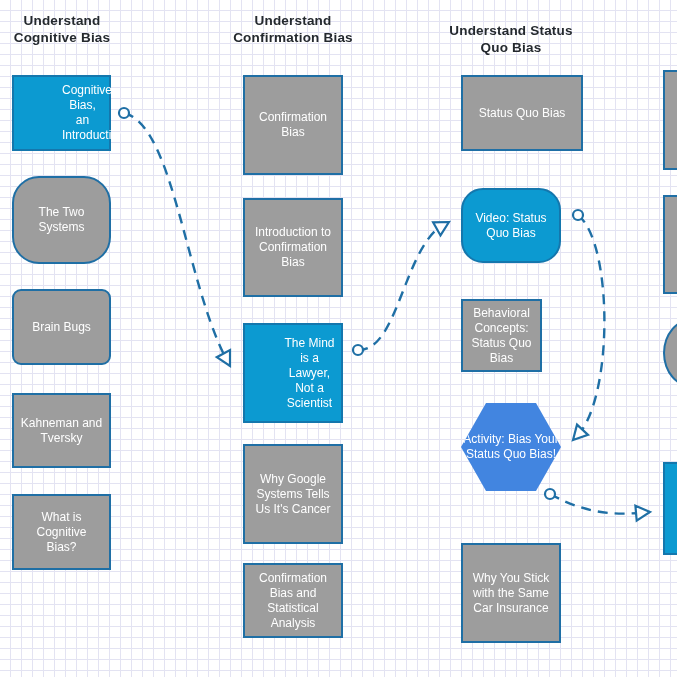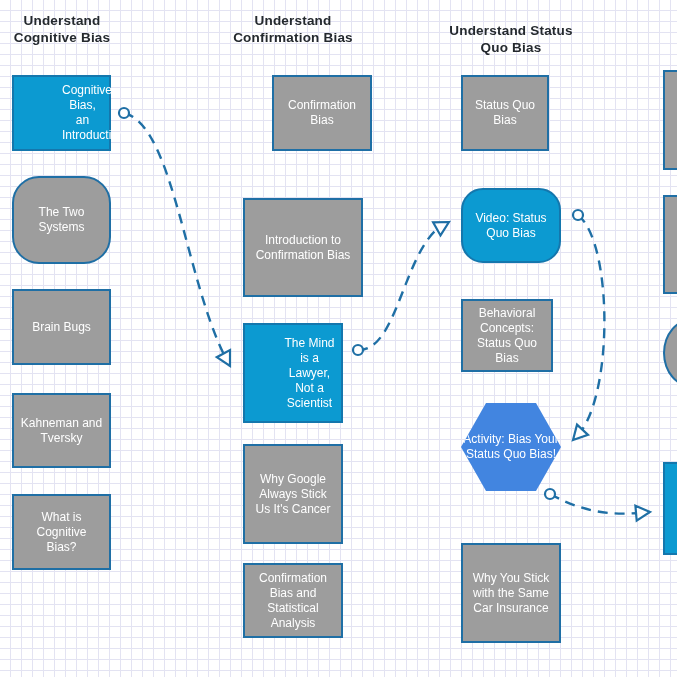--- a/index.html
+++ b/index.html
@@ -123,51 +123,51 @@
       <div class="col-title" style="left: 233px; top: 12px; width: 120px;">Understand Confirmation Bias</div>
       <div class="col-title" style="left: 441px; top: 22px; width: 140px;">Understand Status Quo Bias</div>
     </div>
   <div id="nodes">
       <div class="node active" style="left: 12px; top: 75px; width: 99px; height: 76px; padding-left: 48px;">
         <span class="node-label">Cognitive Bias, an Introduction</span>
       </div>
       <div class="node" style="left: 12px; top: 176px; width: 99px; height: 88px; border-radius: 27px;">
         <span class="node-label">The Two Systems</span>
       </div>
-      <div class="node" style="left: 12px; top: 289px; width: 99px; height: 76px;">
+      <div class="node" style="left: 12px; top: 289px; width: 99px; height: 76px; border-radius: 9px;">
         <span class="node-label">Brain Bugs</span>
       </div>
       <div class="node" style="left: 12px; top: 393px; width: 99px; height: 75px;">
         <span class="node-label">Kahneman and Tversky</span>
       </div>
       <div class="node" style="left: 12px; top: 494px; width: 99px; height: 76px;">
         <span class="node-label">What is Cognitive Bias?</span>
       </div>
-      <div class="node" style="left: 243px; top: 75px; width: 100px; height: 76px; margin-left: 29px;">
+      <div class="node" style="left: 243px; top: 75px; width: 100px; height: 100px;">
         <span class="node-label">Confirmation Bias</span>
       </div>
-      <div class="node" style="left: 243px; top: 198px; width: 120px; height: 99px;">
+      <div class="node" style="left: 243px; top: 198px; width: 100px; height: 99px;">
         <span class="node-label">Introduction to Confirmation Bias</span>
       </div>
       <div class="node active" style="left: 243px; top: 323px; width: 100px; height: 100px; padding-left: 39px;">
         <span class="node-label">The Mind is a Lawyer, Not a Scientist</span>
       </div>
       <div class="node" style="left: 243px; top: 444px; width: 100px; height: 100px;">
-        <span class="node-label">Why Google Always Stick Us It's Cancer</span>
+        <span class="node-label">Why Google Systems Tells Us It's Cancer</span>
       </div>
       <div class="node" style="left: 243px; top: 563px; width: 100px; height: 75px;">
         <span class="node-label">Confirmation Bias and Statistical Analysis</span>
       </div>
-      <div class="node" style="left: 461px; top: 75px; width: 88px; height: 76px;">
+      <div class="node" style="left: 461px; top: 75px; width: 122px; height: 76px;">
         <span class="node-label">Status Quo Bias</span>
       </div>
       <div class="node active rounded" style="left: 461px; top: 188px; width: 100px; height: 75px;">
         <span class="node-label">Video: Status Quo Bias</span>
       </div>
-      <div class="node" style="left: 461px; top: 299px; width: 92px; height: 73px;">
+      <div class="node" style="left: 461px; top: 299px; width: 81px; height: 73px;">
         <span class="node-label">Behavioral Concepts: Status Quo Bias</span>
       </div>
       <div class="hexnode" style="background: rgb(66, 133, 224); left: 461px; top: 403px; width: 100px; height: 88px;">
         <span class="node-label">Activity: Bias Your Status Quo Bias!</span>
       </div>
       <div class="node" style="left: 461px; top: 543px; width: 100px; height: 100px;">
         <span class="node-label">Why You Stick with the Same Car Insurance</span>
       </div>
       <div class="node" style="left: 663px; top: 70px; width: 60px; height: 100px;">
         <span class="node-label"></span>

